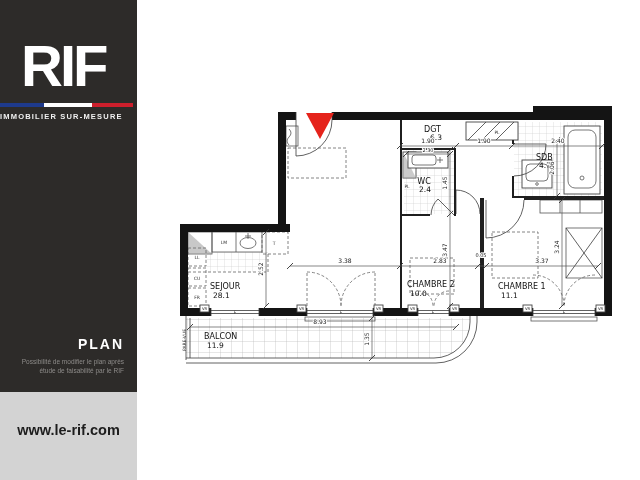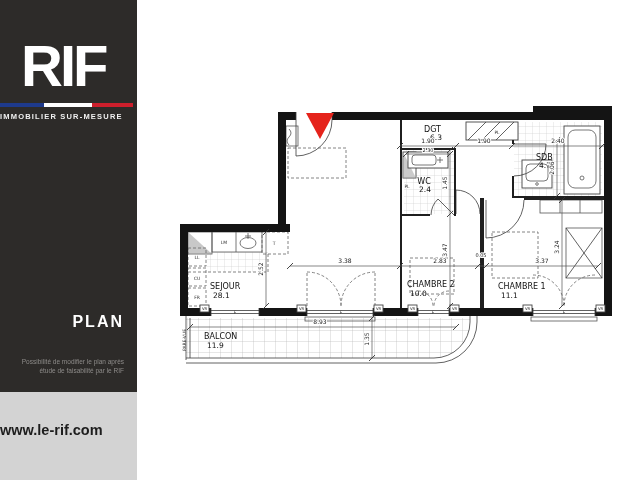--- a/index.html
+++ b/index.html
@@ -8,26 +8,26 @@
   
   .sidebar{position:absolute;left:0;top:0;width:137px;height:400px;background:#2d2b29;}
   .logo{position:absolute;left:21px;top:36px;font-size:58px;font-weight:bold;color:#ffffff;
         letter-spacing:-3px;line-height:60px;}
   .flag{position:absolute;left:0;top:103px;width:133px;height:4px;display:flex;}
   .flag .fb{width:44px;background:#1e3a8c;}
   .flag .fw{width:48px;background:#ffffff;}
   .flag .fr2{width:41px;background:#cd1f2c;}
   .tagline{position:absolute;left:0;top:112px;width:133px;text-align:left;color:#f0f0f0;
            font-size:7.5px;letter-spacing:1.2px;font-weight:bold;}
-  .plan-label{position:absolute;right:13px;top:313px;color:#ffffff;font-size:16px;
+  .plan-label{position:absolute;right:13px;top:336px;color:#ffffff;font-size:14px;
               font-weight:bold;letter-spacing:2px;}
   .disclaimer{position:absolute;right:13px;top:358px;width:118px;color:#8d8b89;
               font-size:6.5px;line-height:8.5px;text-align:right;}
   .sidebar-footer{position:absolute;left:0;top:392px;width:137px;height:88px;background:#d3d3d3;}
-  .website{position:absolute;left:0;top:30px;width:137px;color:#1d1d1d;
+  .website{position:absolute;left:0;top:30px;width:137px;text-align:center;color:#1d1d1d;
            font-size:14.5px;font-weight:bold;}
   
   svg{position:absolute;left:0;top:0;}
   svg text{font-family:"DejaVu Sans","Liberation Sans",sans-serif;}
   .room{font-size:8px;fill:#111;}
   .areaV{font-size:7.5px;fill:#111;}
   .dim{font-size:6px;fill:#222;paint-order:stroke;stroke:#ffffff;stroke-width:2px;stroke-linejoin:round;}
   .dimsm{font-size:5px;fill:#222;paint-order:stroke;stroke:#ffffff;stroke-width:2px;stroke-linejoin:round;}
   .tiny{font-size:4.5px;fill:#333;}
   .vr{font-size:3.8px;fill:#222;}

